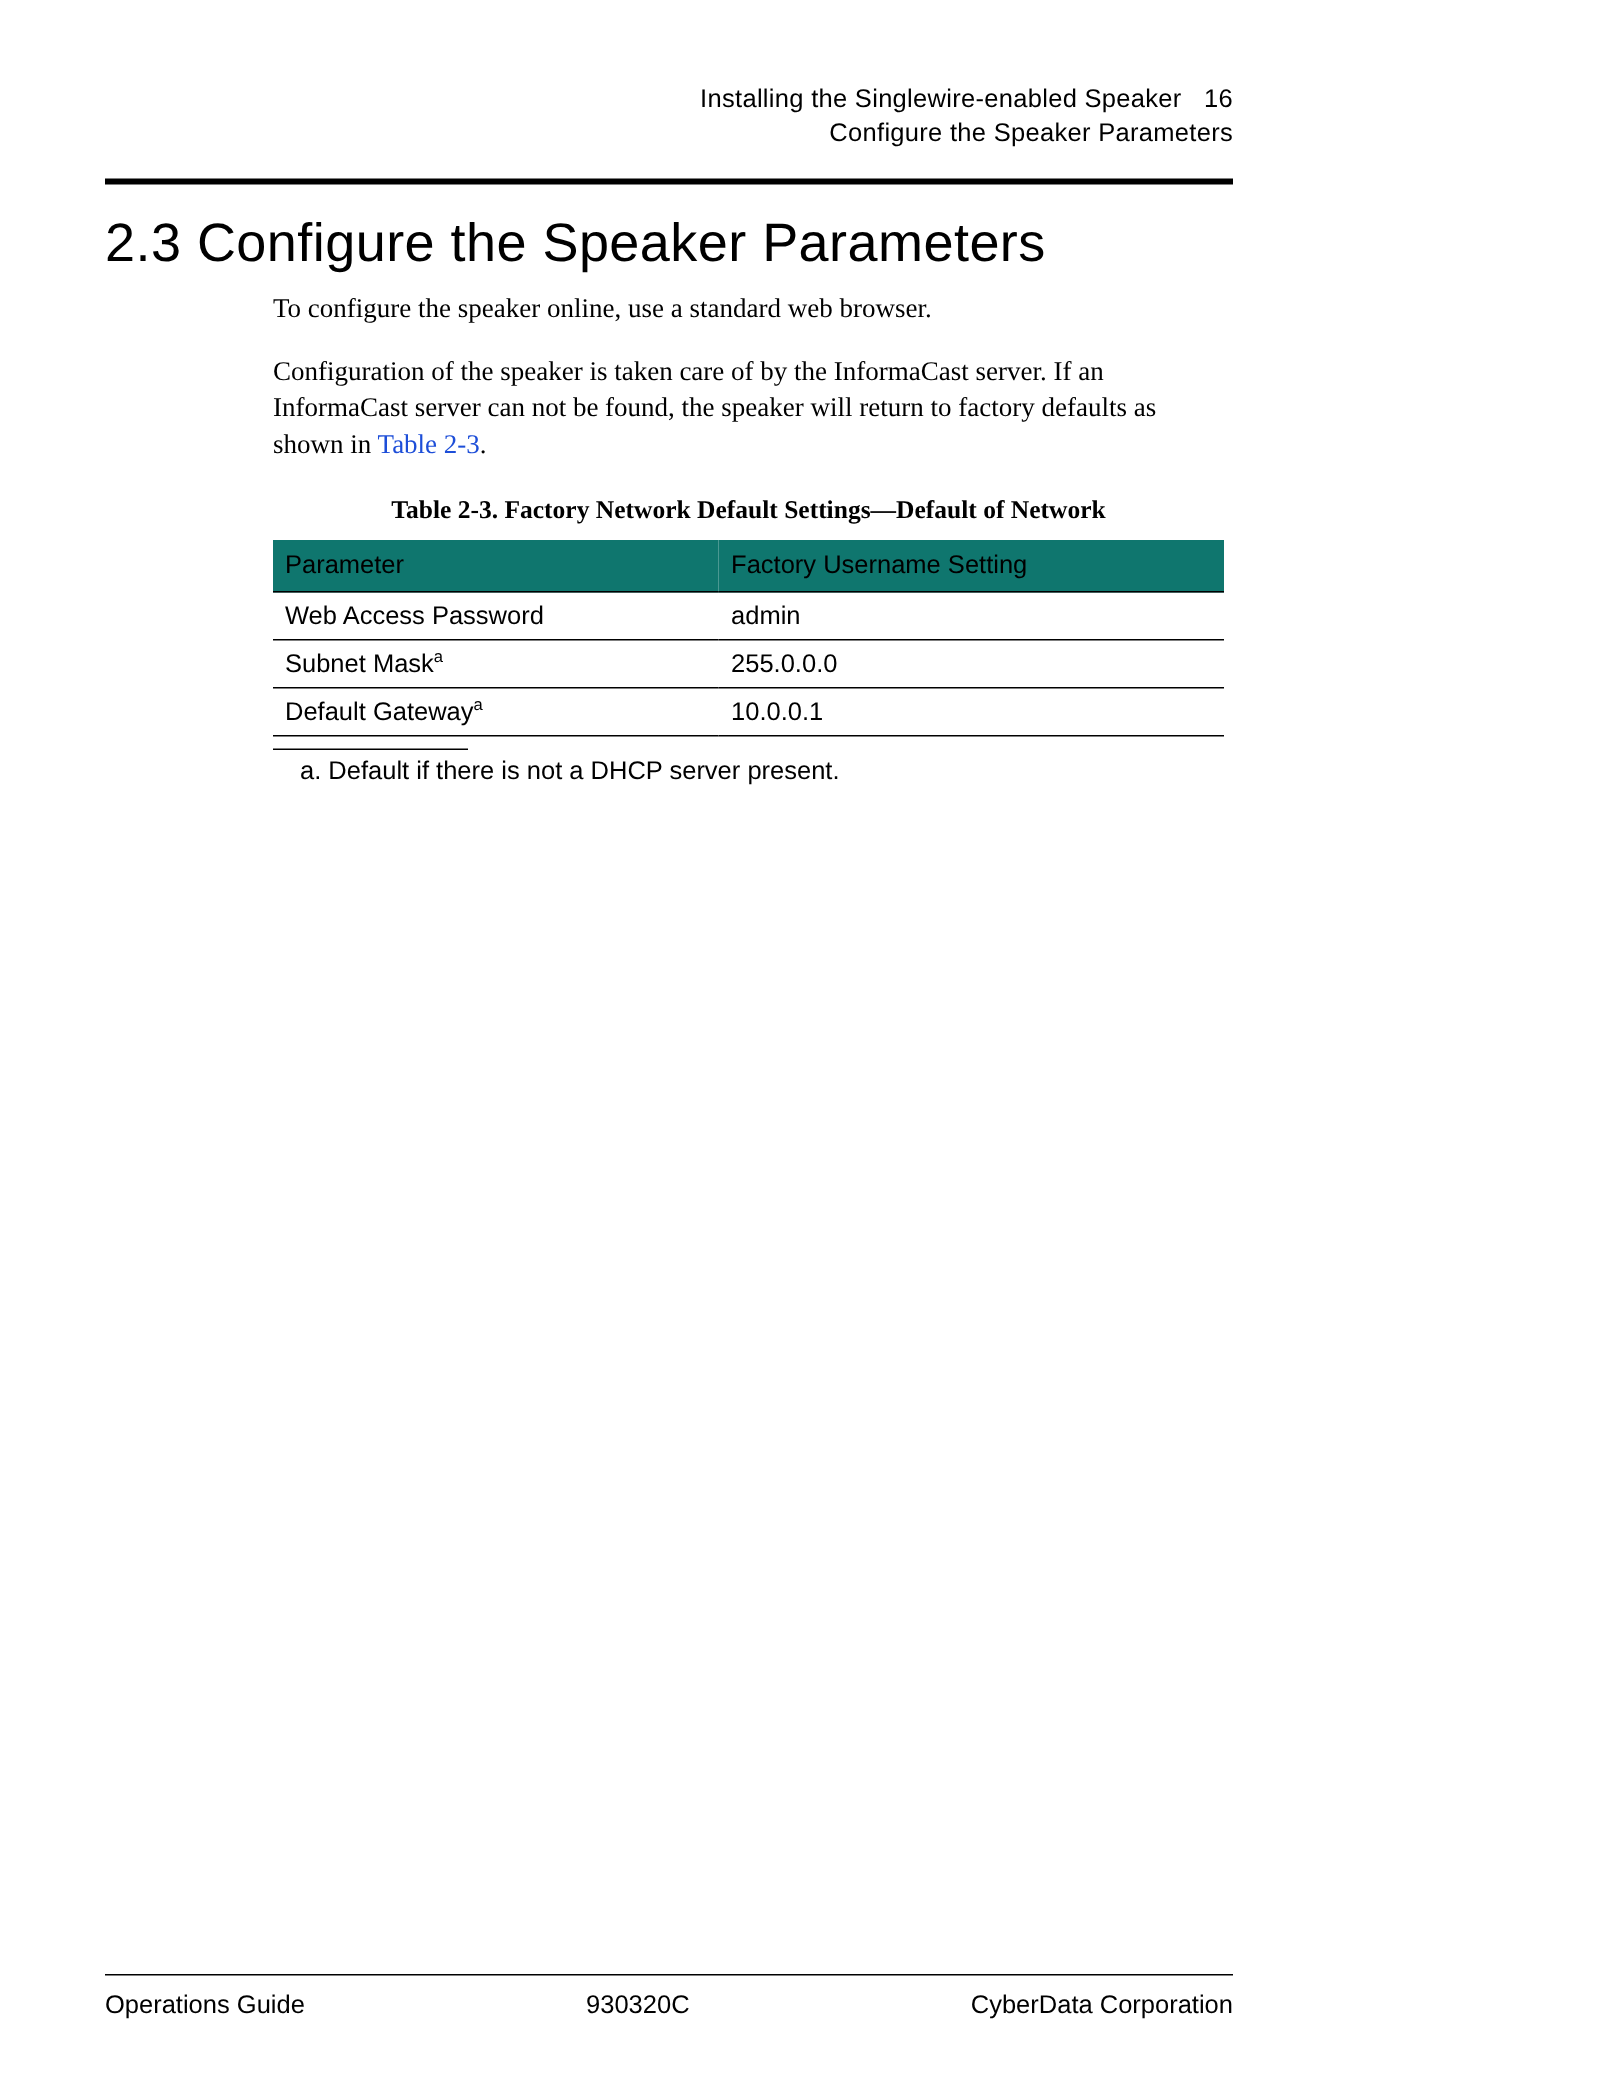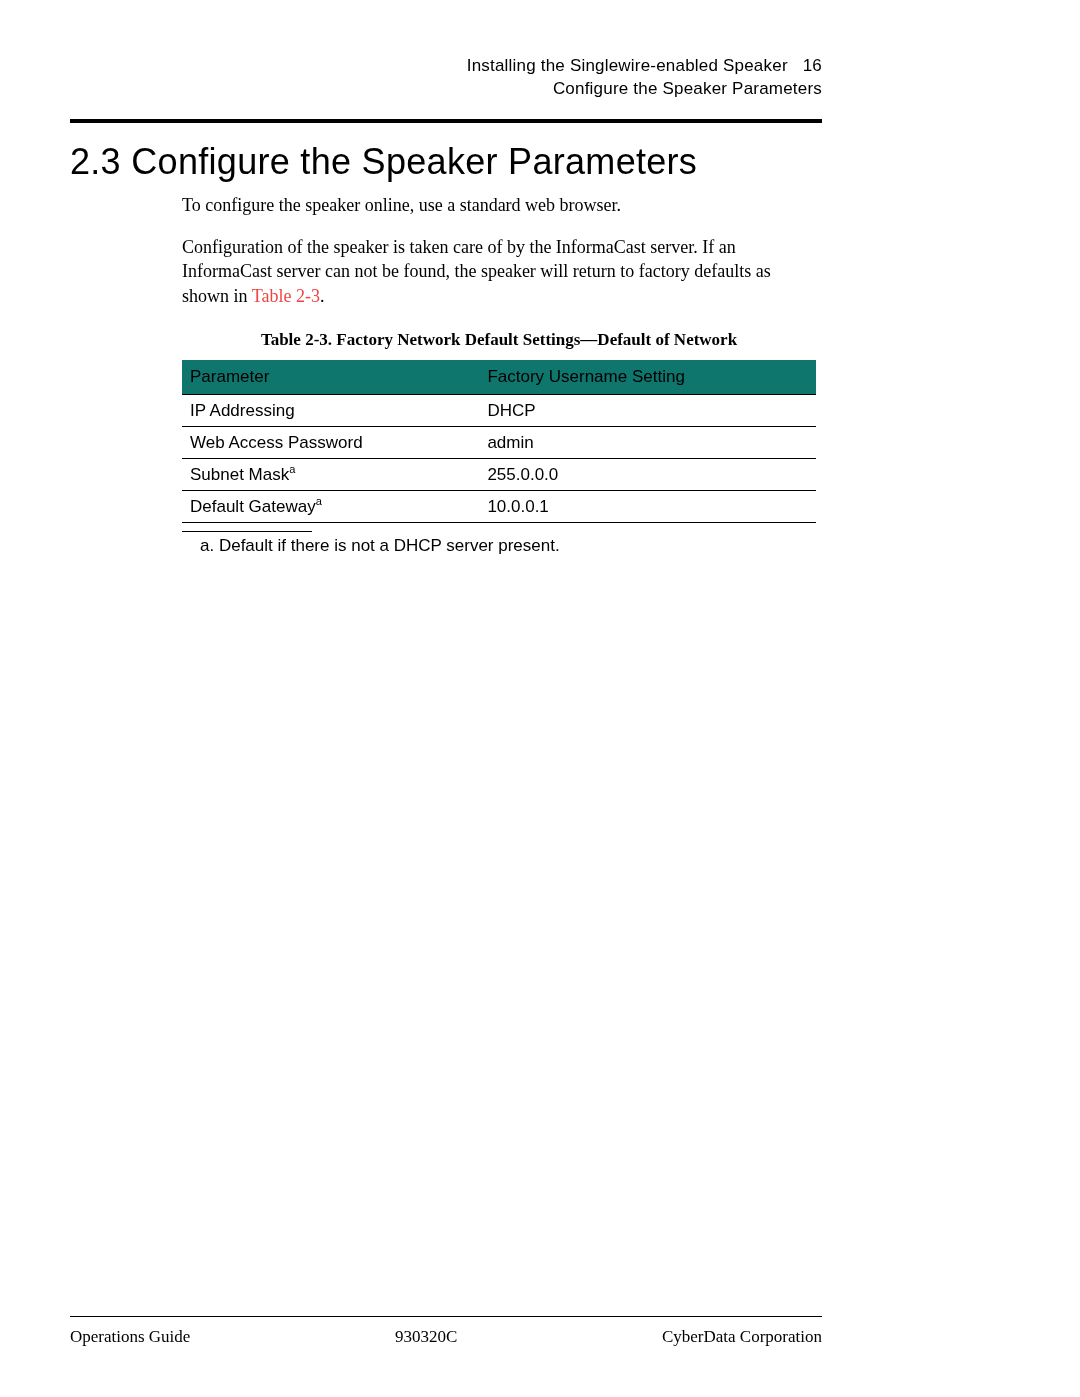--- a/index.html
+++ b/index.html
@@ -43,21 +43,21 @@
     margin-left: 112px;
     margin-right: 6px;
   }
   .para {
     font-family: "Palatino Linotype", Palatino, Georgia, serif;
     font-size: 18px;
     line-height: 1.35;
     margin: 10px 0 18px 0;
   }
   .link {
-    color: #ef4444;
+    color: #1d4ed8;
     cursor: pointer;
   }
   .table-caption {
     font-family: Liberation Serif, serif;
     font-weight: bold;
     font-size: 17px;
     text-align: center;
     margin: 22px 0 10px 0;
   }
   table.defaults {
@@ -101,21 +101,21 @@
     right: 70px;
     bottom: 50px;
   }
   .footer-rule {
     border-top: 1px solid #000;
     margin-bottom: 10px;
   }
   .footer-row {
     display: flex;
     justify-content: space-between;
-    font-family: Liberation Serif, serif;
+    font-family: Liberation Sans, sans-serif;
     font-size: 17px;
     align-items: center;
   }
 </style>
 </head>
 <body>
 
 <div class="page">
 
   <div class="header-block">
@@ -145,24 +145,20 @@
 
     <table class="defaults">
       <thead>
         <tr>
           <th>Parameter</th>
           <th>Factory Username Setting</th>
         </tr>
       </thead>
       <tbody>
         <tr>
-          <td><span>IP Addressing</span><span class="sup"></span></td>
-          <td>DHCP</td>
-        </tr>
-        <tr>
           <td><span>Web Access Password</span><span class="sup"></span></td>
           <td>admin</td>
         </tr>
         <tr>
           <td><span>Subnet Mask</span><span class="sup">a</span></td>
           <td>255.0.0.0</td>
         </tr>
         <tr>
           <td><span>Default Gateway</span><span class="sup">a</span></td>
           <td>10.0.0.1</td>

